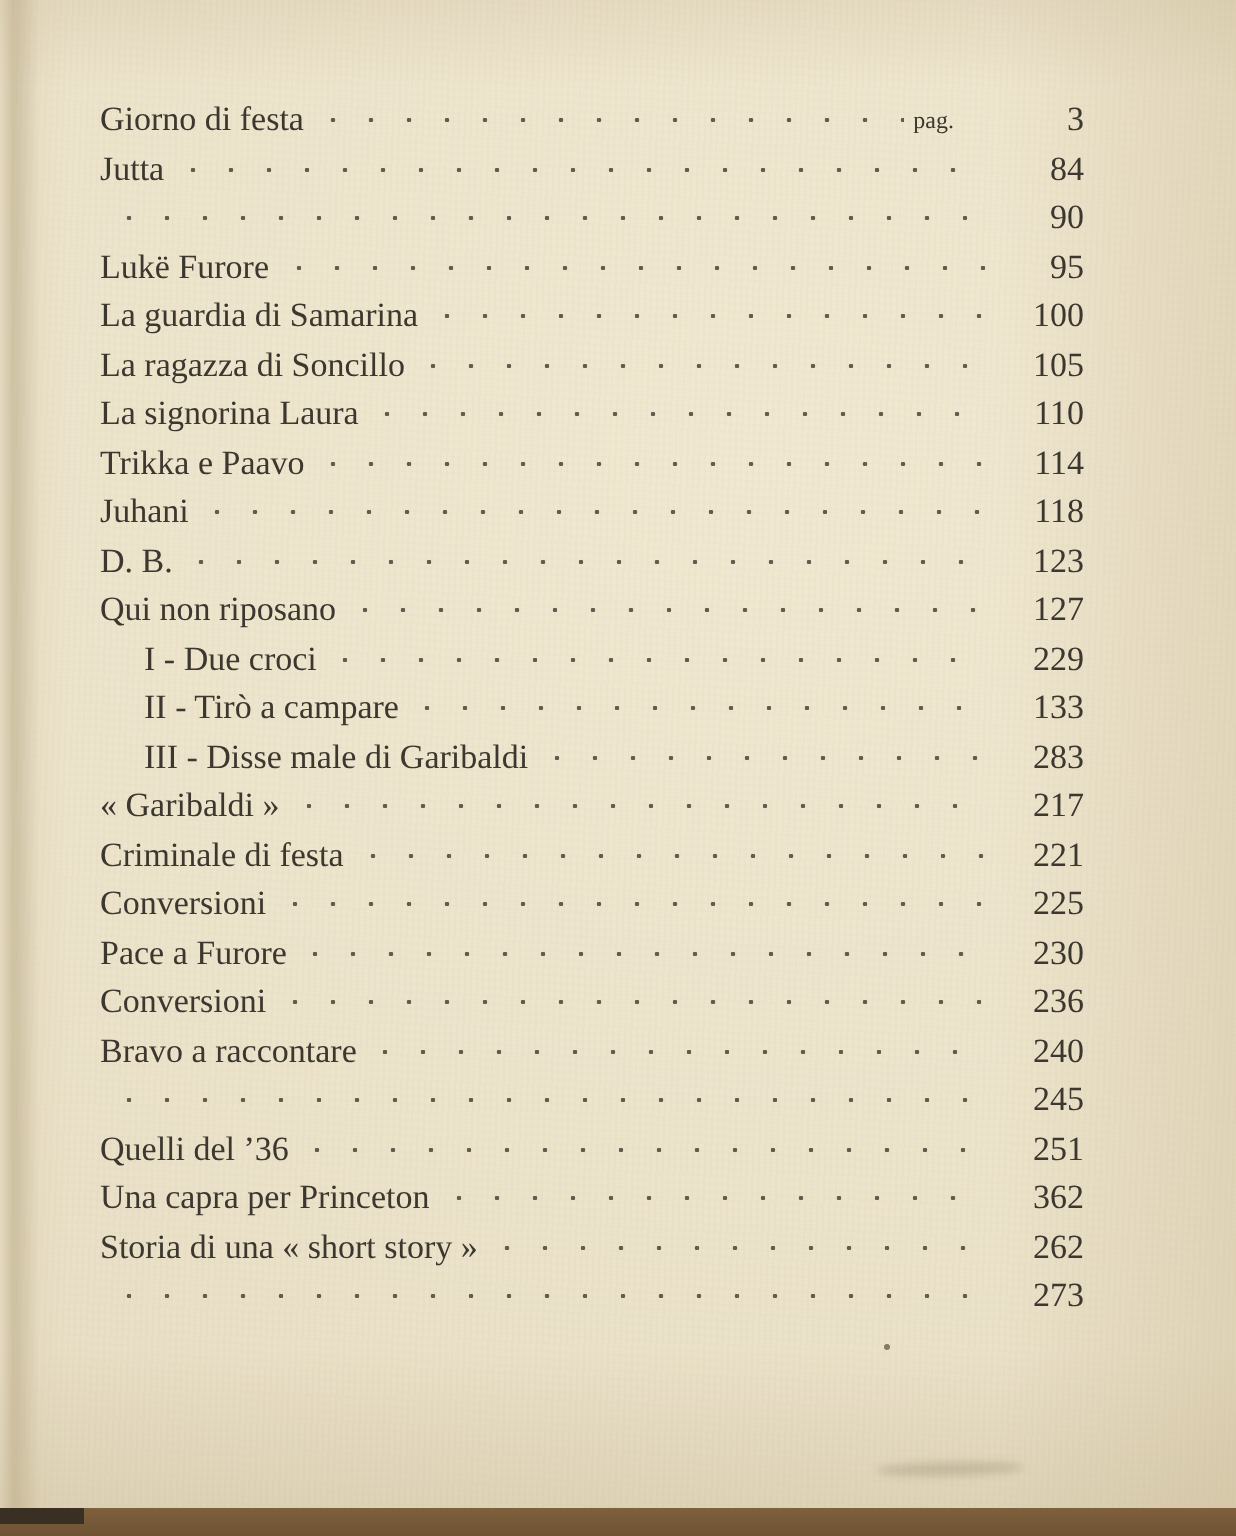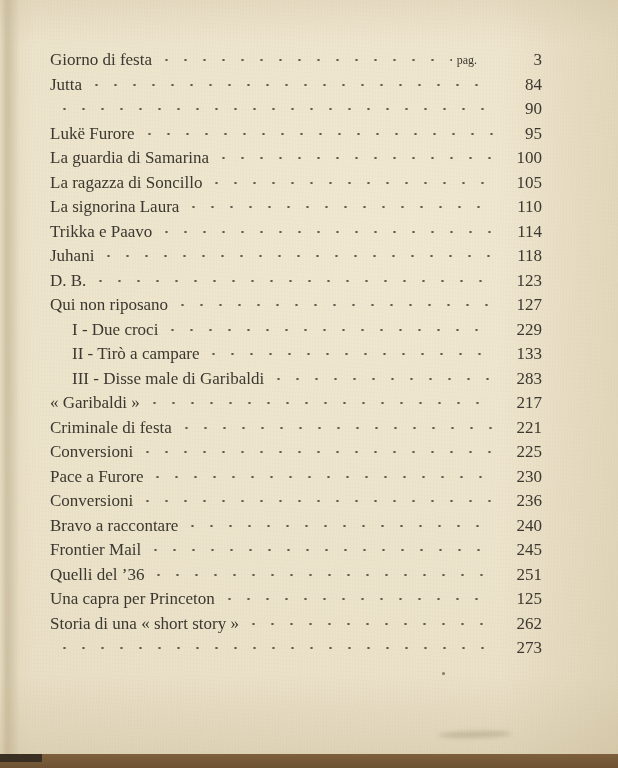--- a/index.html
+++ b/index.html
@@ -252,33 +252,32 @@
           <span class="title">Conversioni</span>
           <span class="leader"></span>
           <span class="pageno">236</span>
         </div>
         <div class="row">
           <span class="title">Bravo a raccontare</span>
           <span class="leader"></span>
           <span class="pageno">240</span>
         </div>
         <div class="row">
-          <span class="title">Frontier Mail</span>
           <span class="leader"></span>
           <span class="pageno">245</span>
         </div>
         <div class="row">
           <span class="title">Quelli del ’36</span>
           <span class="leader"></span>
           <span class="pageno">251</span>
         </div>
         <div class="row">
           <span class="title">Una capra per Princeton</span>
           <span class="leader"></span>
-          <span class="pageno">125</span>
+          <span class="pageno">362</span>
         </div>
         <div class="row">
           <span class="title">Storia di una « short story »</span>
           <span class="leader"></span>
           <span class="pageno">262</span>
         </div>
         <div class="row">
           <span class="leader"></span>
           <span class="pageno">273</span>
         </div>

